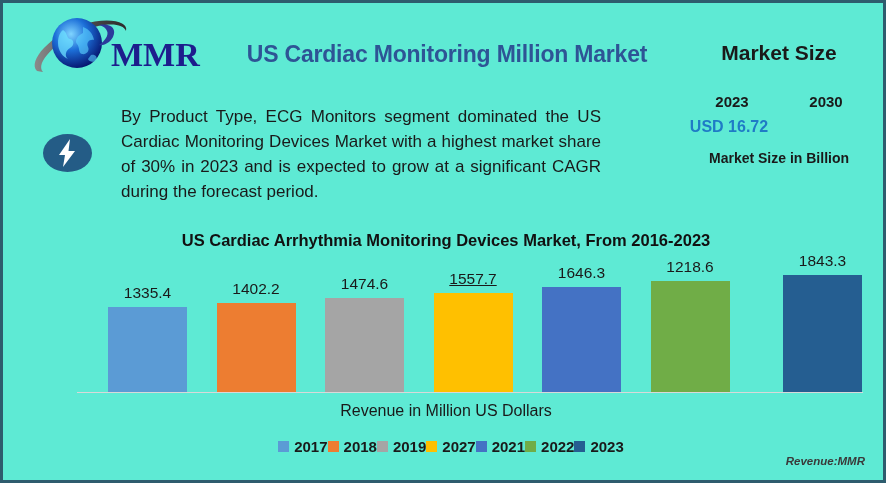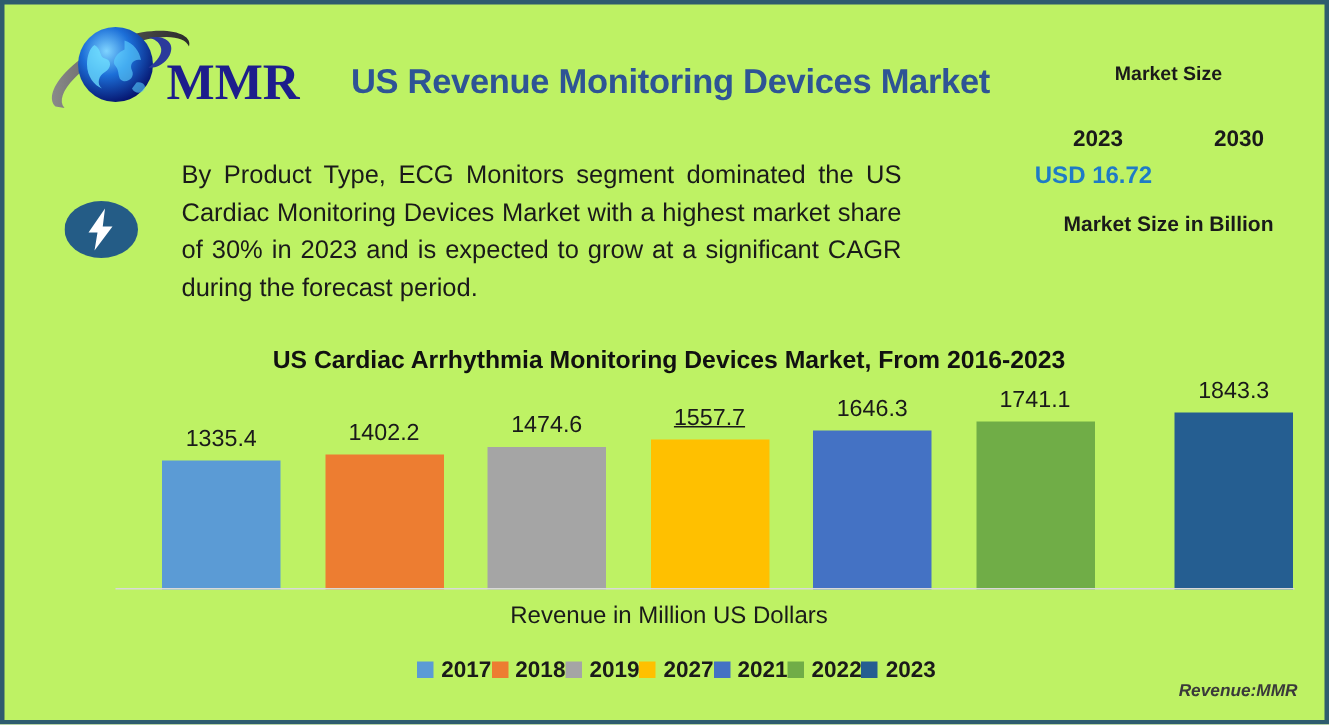--- a/index.html
+++ b/index.html
@@ -8,21 +8,21 @@
     background: #ffffff;
   }
   body {
     font-family: "Liberation Sans", sans-serif;
   }
   #infographic {
     position: relative;
     width: 886px;
     height: 483px;
     box-sizing: border-box;
-    background: #bef264;
+    background: #5eead4;
     border: 3px solid #2E5C6E;
     overflow: hidden;
   }
 
   
   .logo-wrap {
     position: absolute;
     left: 22px;
     top: 10px;
     width: 190px;
@@ -45,21 +45,21 @@
 
   
   .ms-panel {
     position: absolute;
     left: 676px;
     top: 38px;
     width: 200px;
     text-align: center;
   }
   .ms-heading {
-    font-size: 13px;
+    font-size: 21px;
     font-weight: bold;
     color: #1a1a1a;
   }
   .ms-years {
     display: flex;
     justify-content: space-between;
     margin-top: 28px;
     padding: 0 10px;
   }
   .ms-year {
@@ -220,21 +220,21 @@
       <path d="M12 58 C2 48 26 22 56 12 C84 3 104 9 101 18 C98 10 80 9 58 18 C30 29 10 50 18 59 Z" fill="url(#sw)"></path>
       <circle cx="52" cy="30" r="25" fill="url(#gl)"></circle>
       <path d="M38 17 C43 20 41 25 45 26 C50 27 49 33 45 35 C41 37 39 43 43 46 C38 44 33 38 33 30 C33 24 35 19 38 17 Z" fill="#6EE0FF" opacity="0.75"></path>
       <path d="M58 14 C64 16 68 21 69 27 C64 26 61 30 63 34 C65 38 61 42 57 41 C53 40 55 34 52 31 C49 28 53 22 58 20 Z" fill="#5CD2FF" opacity="0.62"></path>
       <path d="M66 42 C70 41 73 44 71 47 C69 50 64 49 63 46 Z" fill="#57CDFF" opacity="0.6"></path>
       <path d="M74 12 C86 10 92 16 88 24 C85 30 78 33 74 32 C80 28 84 22 82 18 C81 15 78 13 74 12 Z" fill="#2B3A9B"></path>
       <text x="86" y="53" font-family="'Liberation Serif', serif" font-size="34" font-weight="bold" fill="#1D1D8C">MMR</text>
     </svg>
   </div>
 
-  <div class="main-title">US Revenue Monitoring Devices Market</div>
+  <div class="main-title">US Cardiac Monitoring Million Market</div>
 
   <div class="ms-panel">
     <div class="ms-heading">Market Size</div>
     <div class="ms-years">
       <div class="ms-year">2023</div>
       <div class="ms-year">2030</div>
     </div>
     <div class="ms-values">
       <div class="ms-value">USD 16.72</div>
     </div>
@@ -267,21 +267,21 @@
       </div>
       <div class="bar-slot" style="left: 430.5px; width: 79px;">
         <div class="bar-label" style="bottom: 105px; text-decoration: underline;">1557.7</div>
         <div class="bar" style="height: 100px; background: rgb(255, 192, 0);"></div>
       </div>
       <div class="bar-slot" style="left: 539px; width: 79px;">
         <div class="bar-label" style="bottom: 111px;">1646.3</div>
         <div class="bar" style="height: 106px; background: rgb(68, 114, 196);"></div>
       </div>
       <div class="bar-slot" style="left: 647.5px; width: 79px;">
-        <div class="bar-label" style="bottom: 117px;">1741.1</div>
+        <div class="bar-label" style="bottom: 117px;">1218.6</div>
         <div class="bar" style="height: 112px; background: rgb(112, 173, 71);"></div>
       </div>
       <div class="bar-slot" style="left: 756px; width: 79px; margin-left: 24px;">
         <div class="bar-label" style="bottom: 123px;">1843.3</div>
         <div class="bar" style="height: 118px; background: rgb(37, 94, 145);"></div>
       </div>
     </div>
 
   <div class="axis-line"></div>
   <div class="axis-caption">Revenue in Million US Dollars</div>

